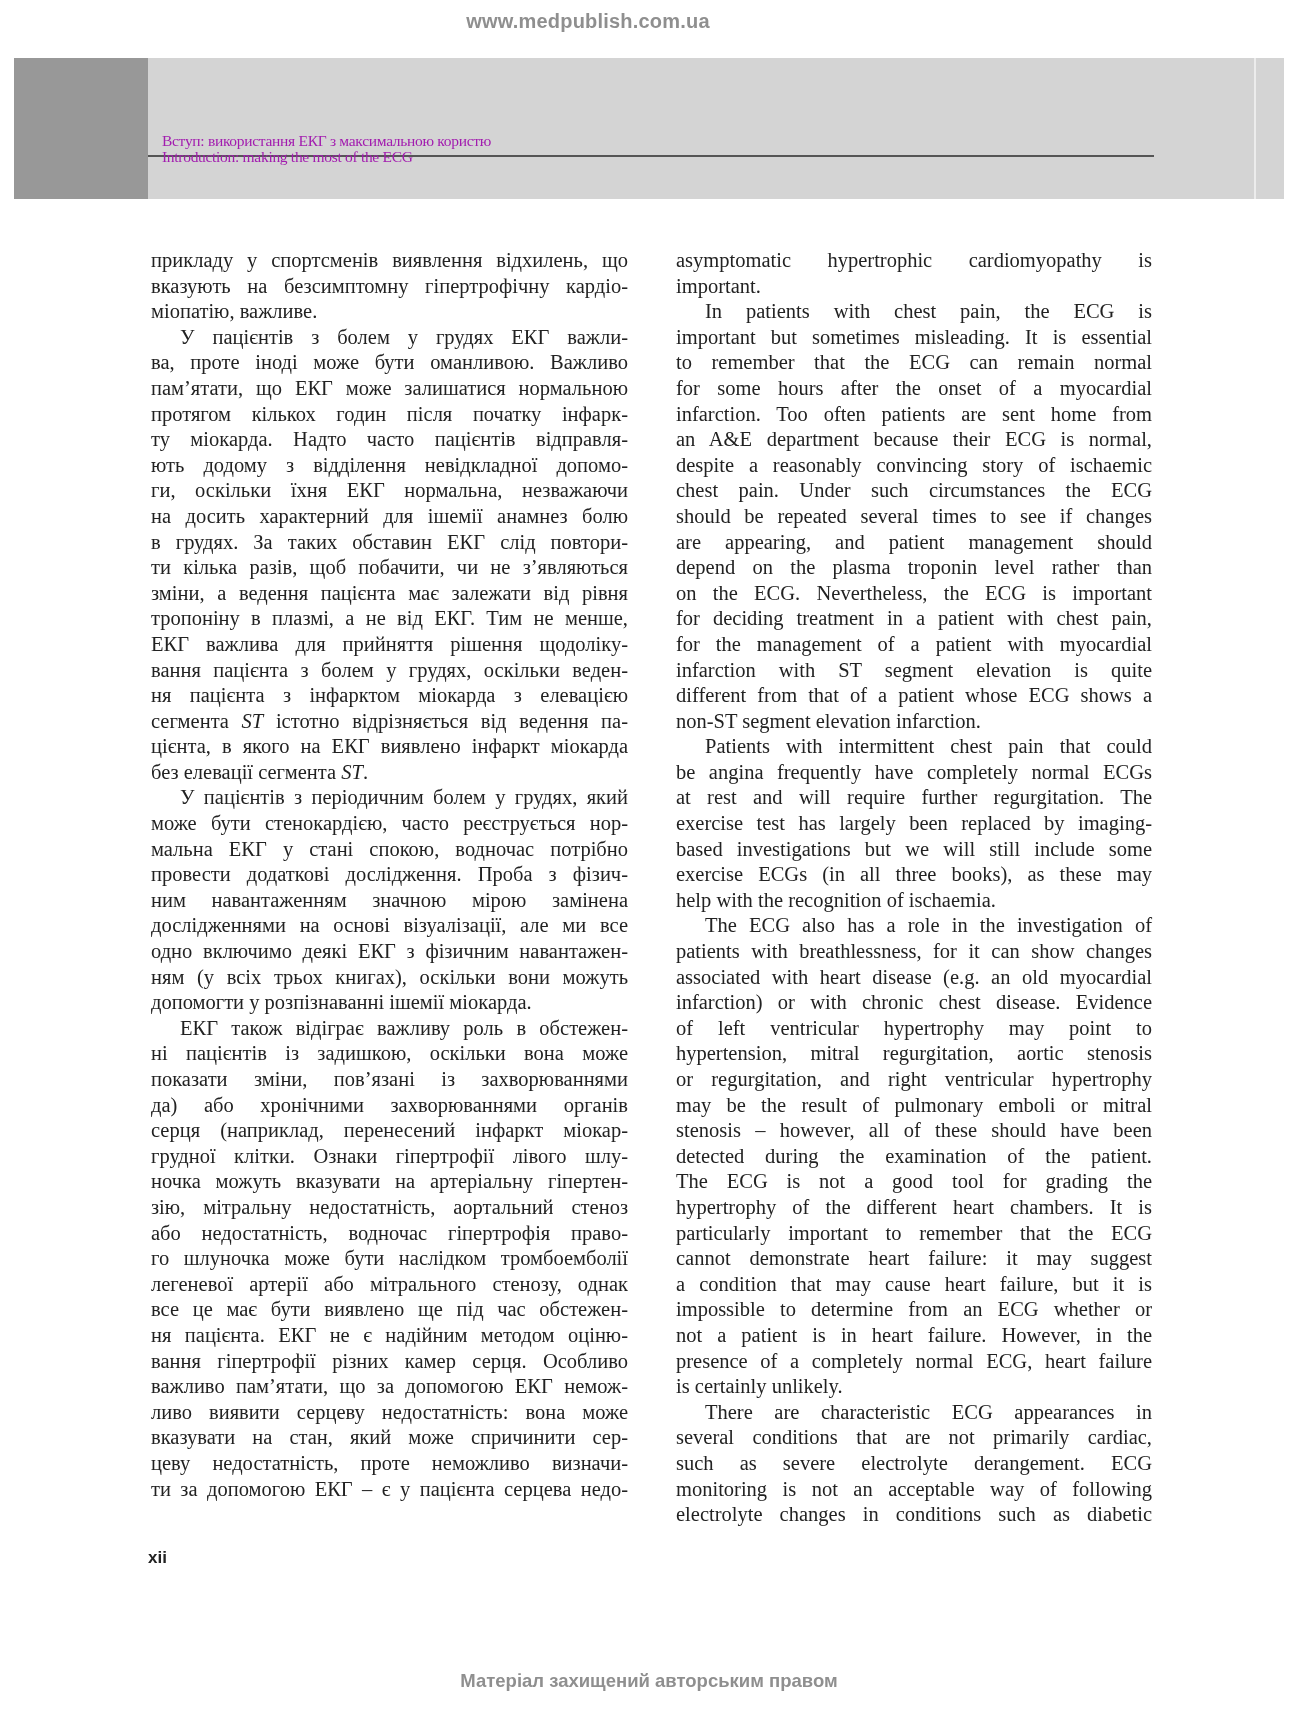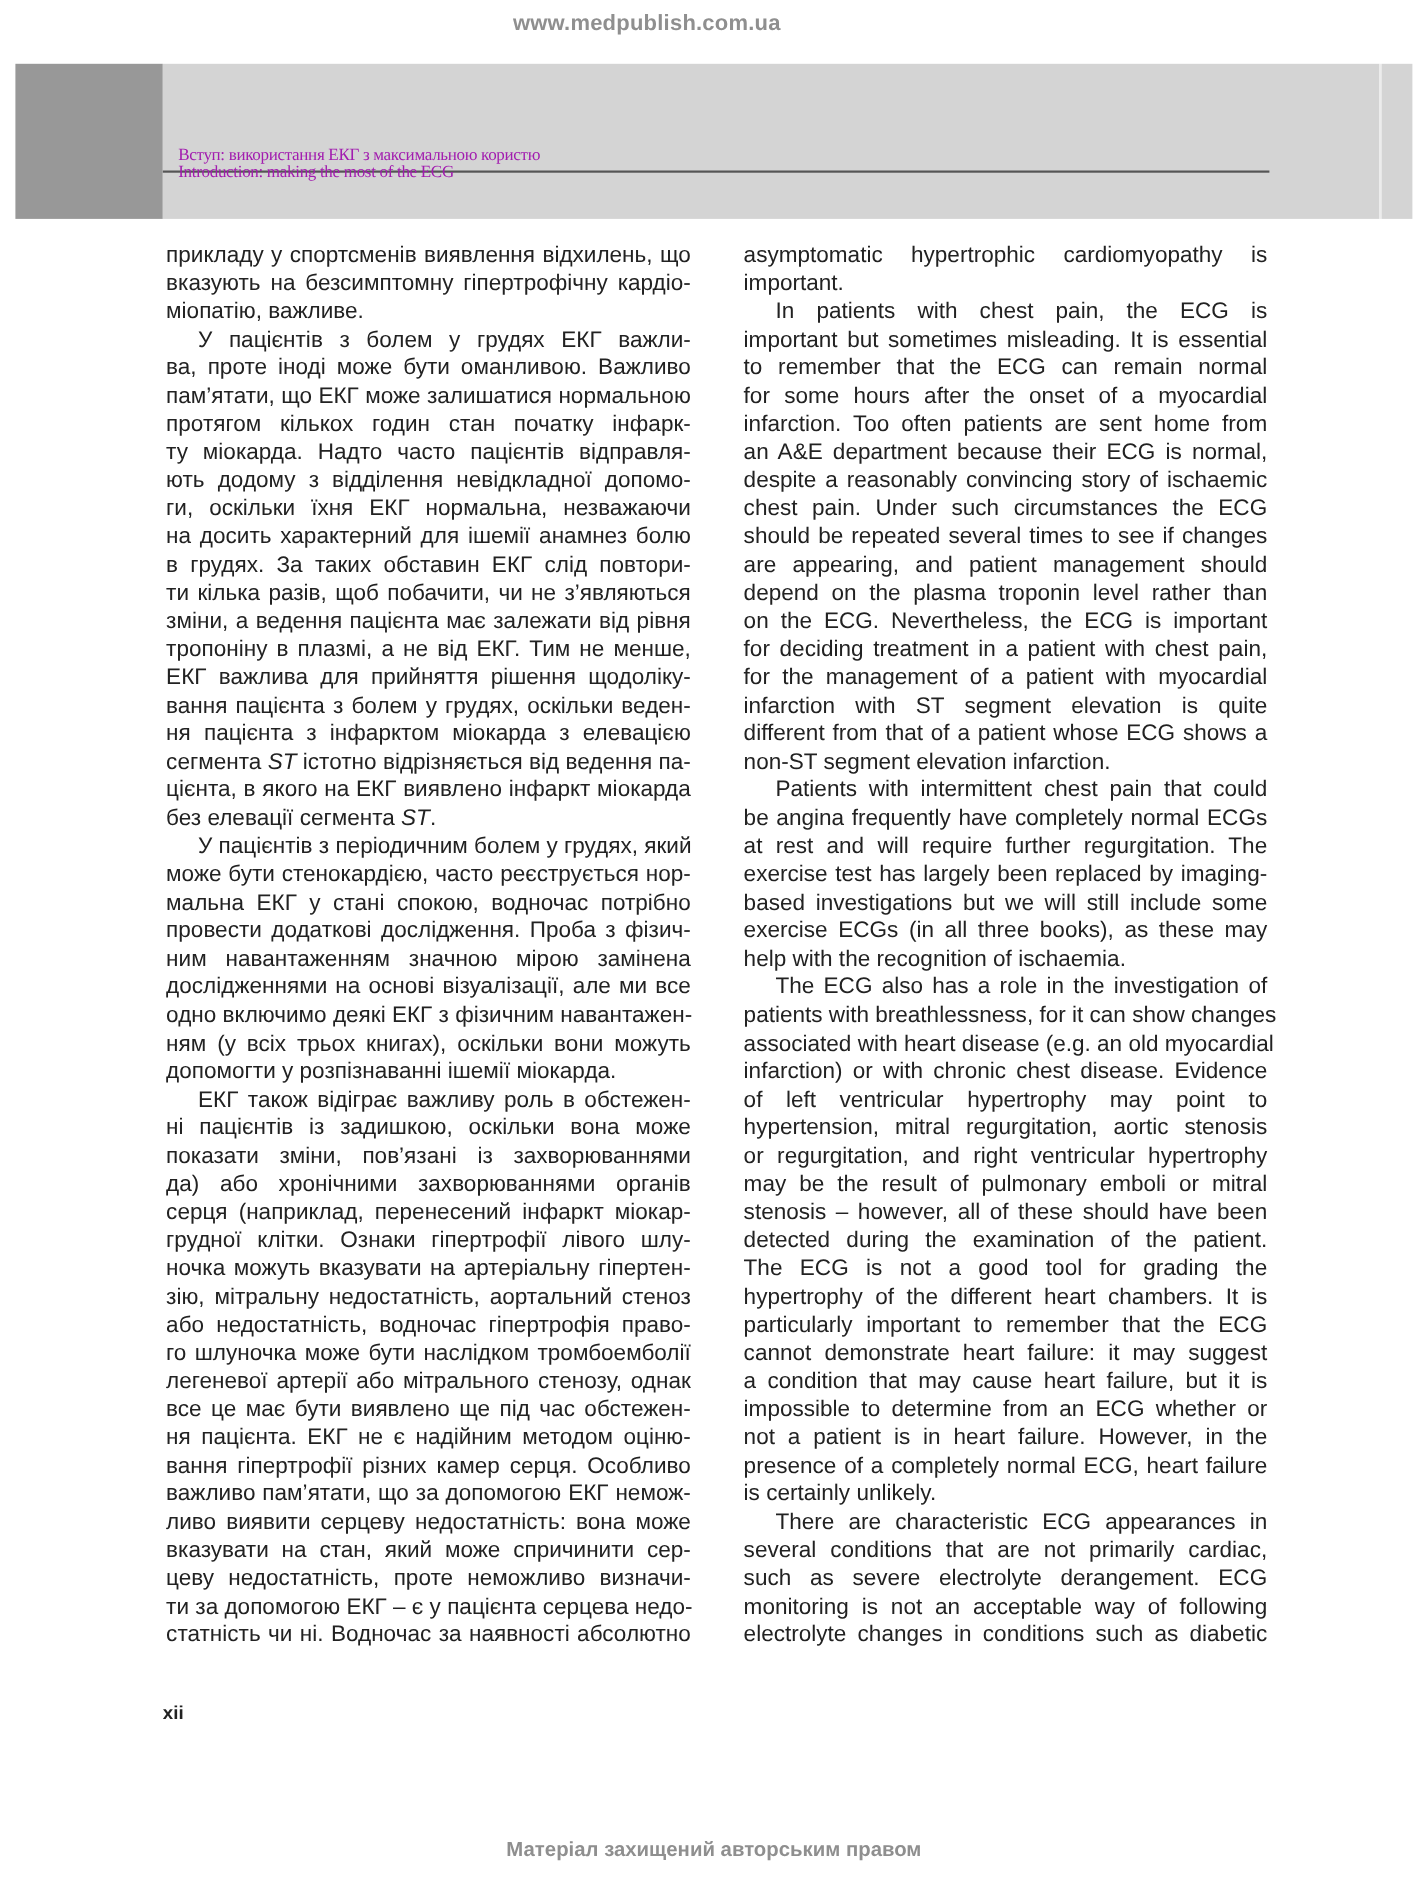--- a/index.html
+++ b/index.html
@@ -14,21 +14,21 @@
   .band-sep { position: absolute; left: 1254px; top: 58px; width: 2px; height: 141px; background: #ececec; }
   .band-end { position: absolute; left: 1256px; top: 58px; width: 28px; height: 141px; background: #d4d4d4; }
   .running-head {
     position: absolute; left: 162px; font-family: Liberation Serif, serif;
     font-size: 15.5px; color: #a21caf; white-space: nowrap; letter-spacing: -0.3px;
   }
   .rh-ua { top: 132px; }
   .rh-en { top: 148px; }
   .rh-rule { position: absolute; left: 148px; top: 155px; width: 1006px; height: 1.5px; background: #555555; }
 
-  .column { position: absolute; top: 219px; font-family: Liberation Sans, sans-serif; font-size: 20.5px; color: #222222; }
+  .column { position: absolute; top: 248px; font-family: Liberation Serif, serif; font-size: 20.5px; color: #222222; }
   .col-left { left: 151px; width: 477px; }
   .col-right { left: 676px; width: 476px; }
   .line {
     height: 25.6px; line-height: 25.6px; white-space: nowrap; text-align: justify;
     text-align-last: justify; overflow: visible;
   }
   .line.last { text-align-last: left; }
   .line.indent { text-indent: 29px; }
   .line i { font-style: italic; }
 
@@ -56,21 +56,21 @@
   <div class="running-head rh-en">Introduction: making the most of the ECG</div>
 </div>
 
 <div class="column col-left">
     <div class="line">прикладу у спортсменів виявлення відхилень, що</div>
     <div class="line">вказують на безсимптомну гіпертрофічну кардіо-</div>
     <div class="line last">міопатію, важливе.</div>
     <div class="line indent">У пацієнтів з болем у грудях ЕКГ важли-</div>
     <div class="line">ва, проте іноді може бути оманливою. Важливо</div>
     <div class="line">пам’ятати, що ЕКГ може залишатися нормальною</div>
-    <div class="line">протягом кількох годин стан початку інфарк-</div>
+    <div class="line">протягом кількох годин після початку інфарк-</div>
     <div class="line">ту міокарда. Надто часто пацієнтів відправля-</div>
     <div class="line">ють додому з відділення невідкладної допомо-</div>
     <div class="line">ги, оскільки їхня ЕКГ нормальна, незважаючи</div>
     <div class="line">на досить характерний для ішемії анамнез болю</div>
     <div class="line">в грудях. За таких обставин ЕКГ слід повтори-</div>
     <div class="line">ти кілька разів, щоб побачити, чи не з’являються</div>
     <div class="line">зміни, а ведення пацієнта має залежати від рівня</div>
     <div class="line">тропоніну в плазмі, а не від ЕКГ. Тим не менше,</div>
     <div class="line">ЕКГ важлива для прийняття рішення щодоліку-</div>
     <div class="line">вання пацієнта з болем у грудях, оскільки веден-</div>
@@ -99,21 +99,20 @@
     <div class="line">го шлуночка може бути наслідком тромбоемболії</div>
     <div class="line">легеневої артерії або мітрального стенозу, однак</div>
     <div class="line">все це має бути виявлено ще під час обстежен-</div>
     <div class="line">ня пацієнта. ЕКГ не є надійним методом оціню-</div>
     <div class="line">вання гіпертрофії різних камер серця. Особливо</div>
     <div class="line">важливо пам’ятати, що за допомогою ЕКГ немож-</div>
     <div class="line">ливо виявити серцеву недостатність: вона може</div>
     <div class="line">вказувати на стан, який може спричинити сер-</div>
     <div class="line">цеву недостатність, проте неможливо визначи-</div>
     <div class="line">ти за допомогою ЕКГ – є у пацієнта серцева недо-</div>
-    <div class="line">статність чи ні. Водночас за наявності абсолютно</div>
   </div>
 <div class="column col-right">
     <div class="line">asymptomatic hypertrophic cardiomyopathy is</div>
     <div class="line last">important.</div>
     <div class="line indent">In patients with chest pain, the ECG is</div>
     <div class="line">important but sometimes misleading. It is essential</div>
     <div class="line">to remember that the ECG can remain normal</div>
     <div class="line">for some hours after the onset of a myocardial</div>
     <div class="line">infarction. Too often patients are sent home from</div>
     <div class="line">an A&amp;E department because their ECG is normal,</div>

